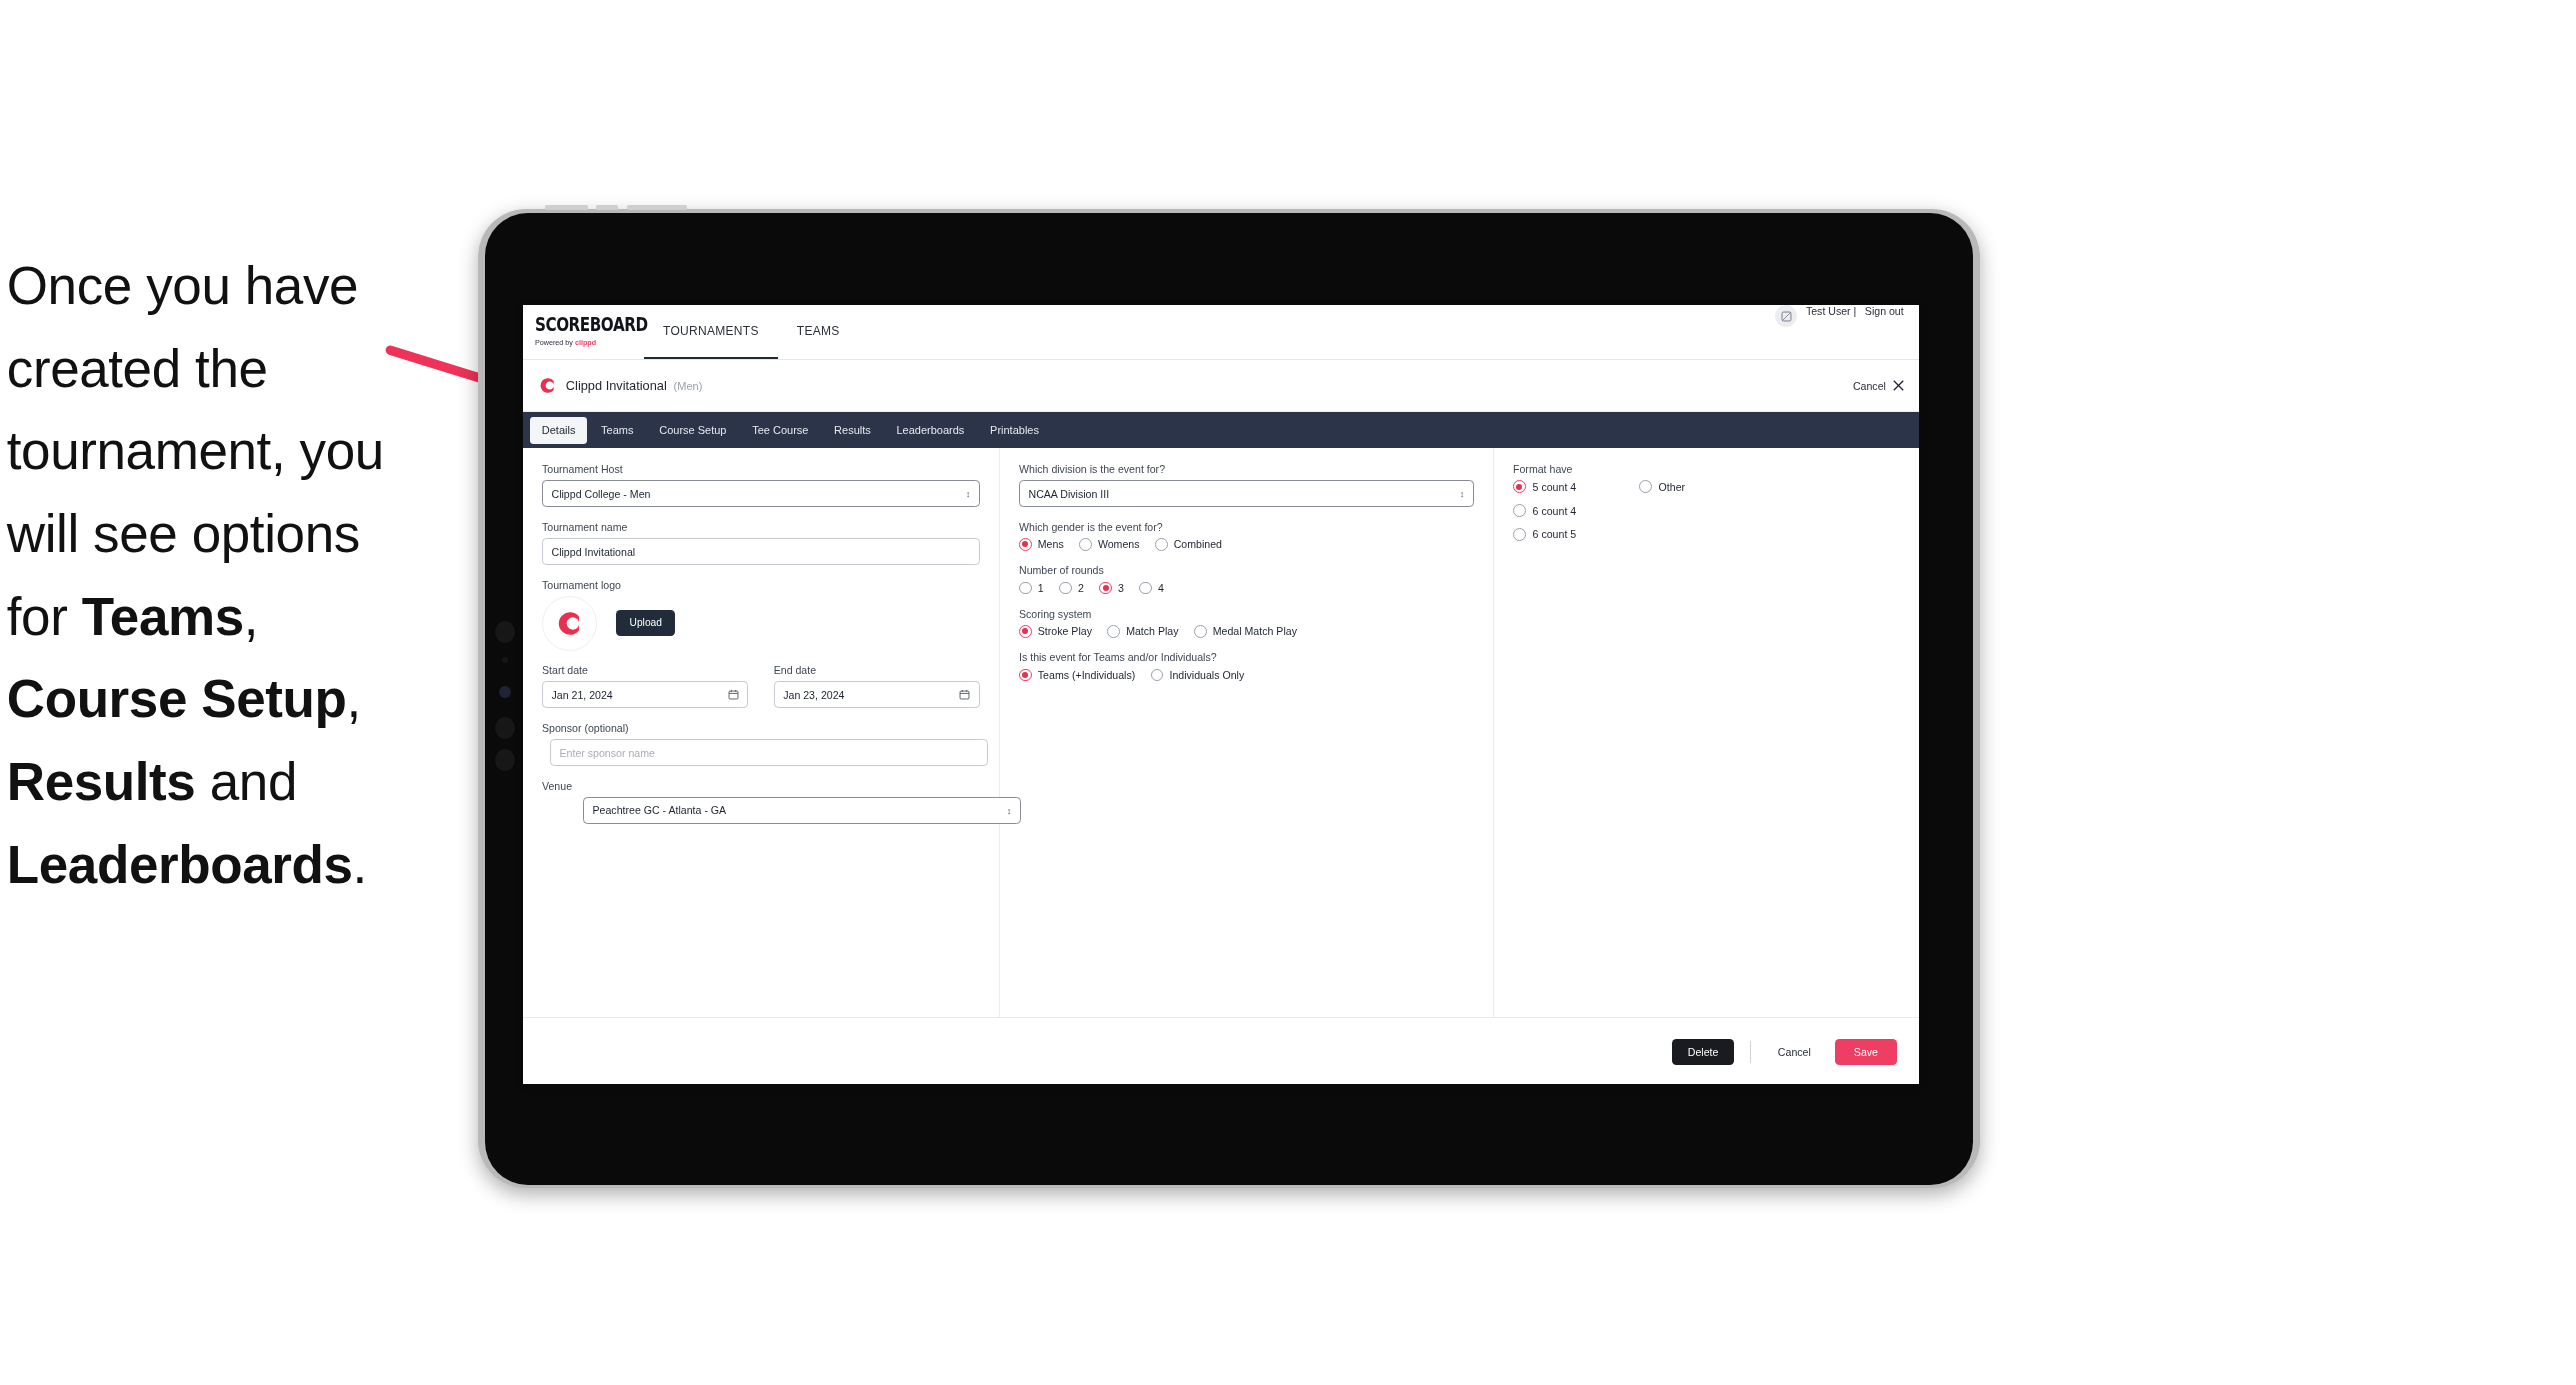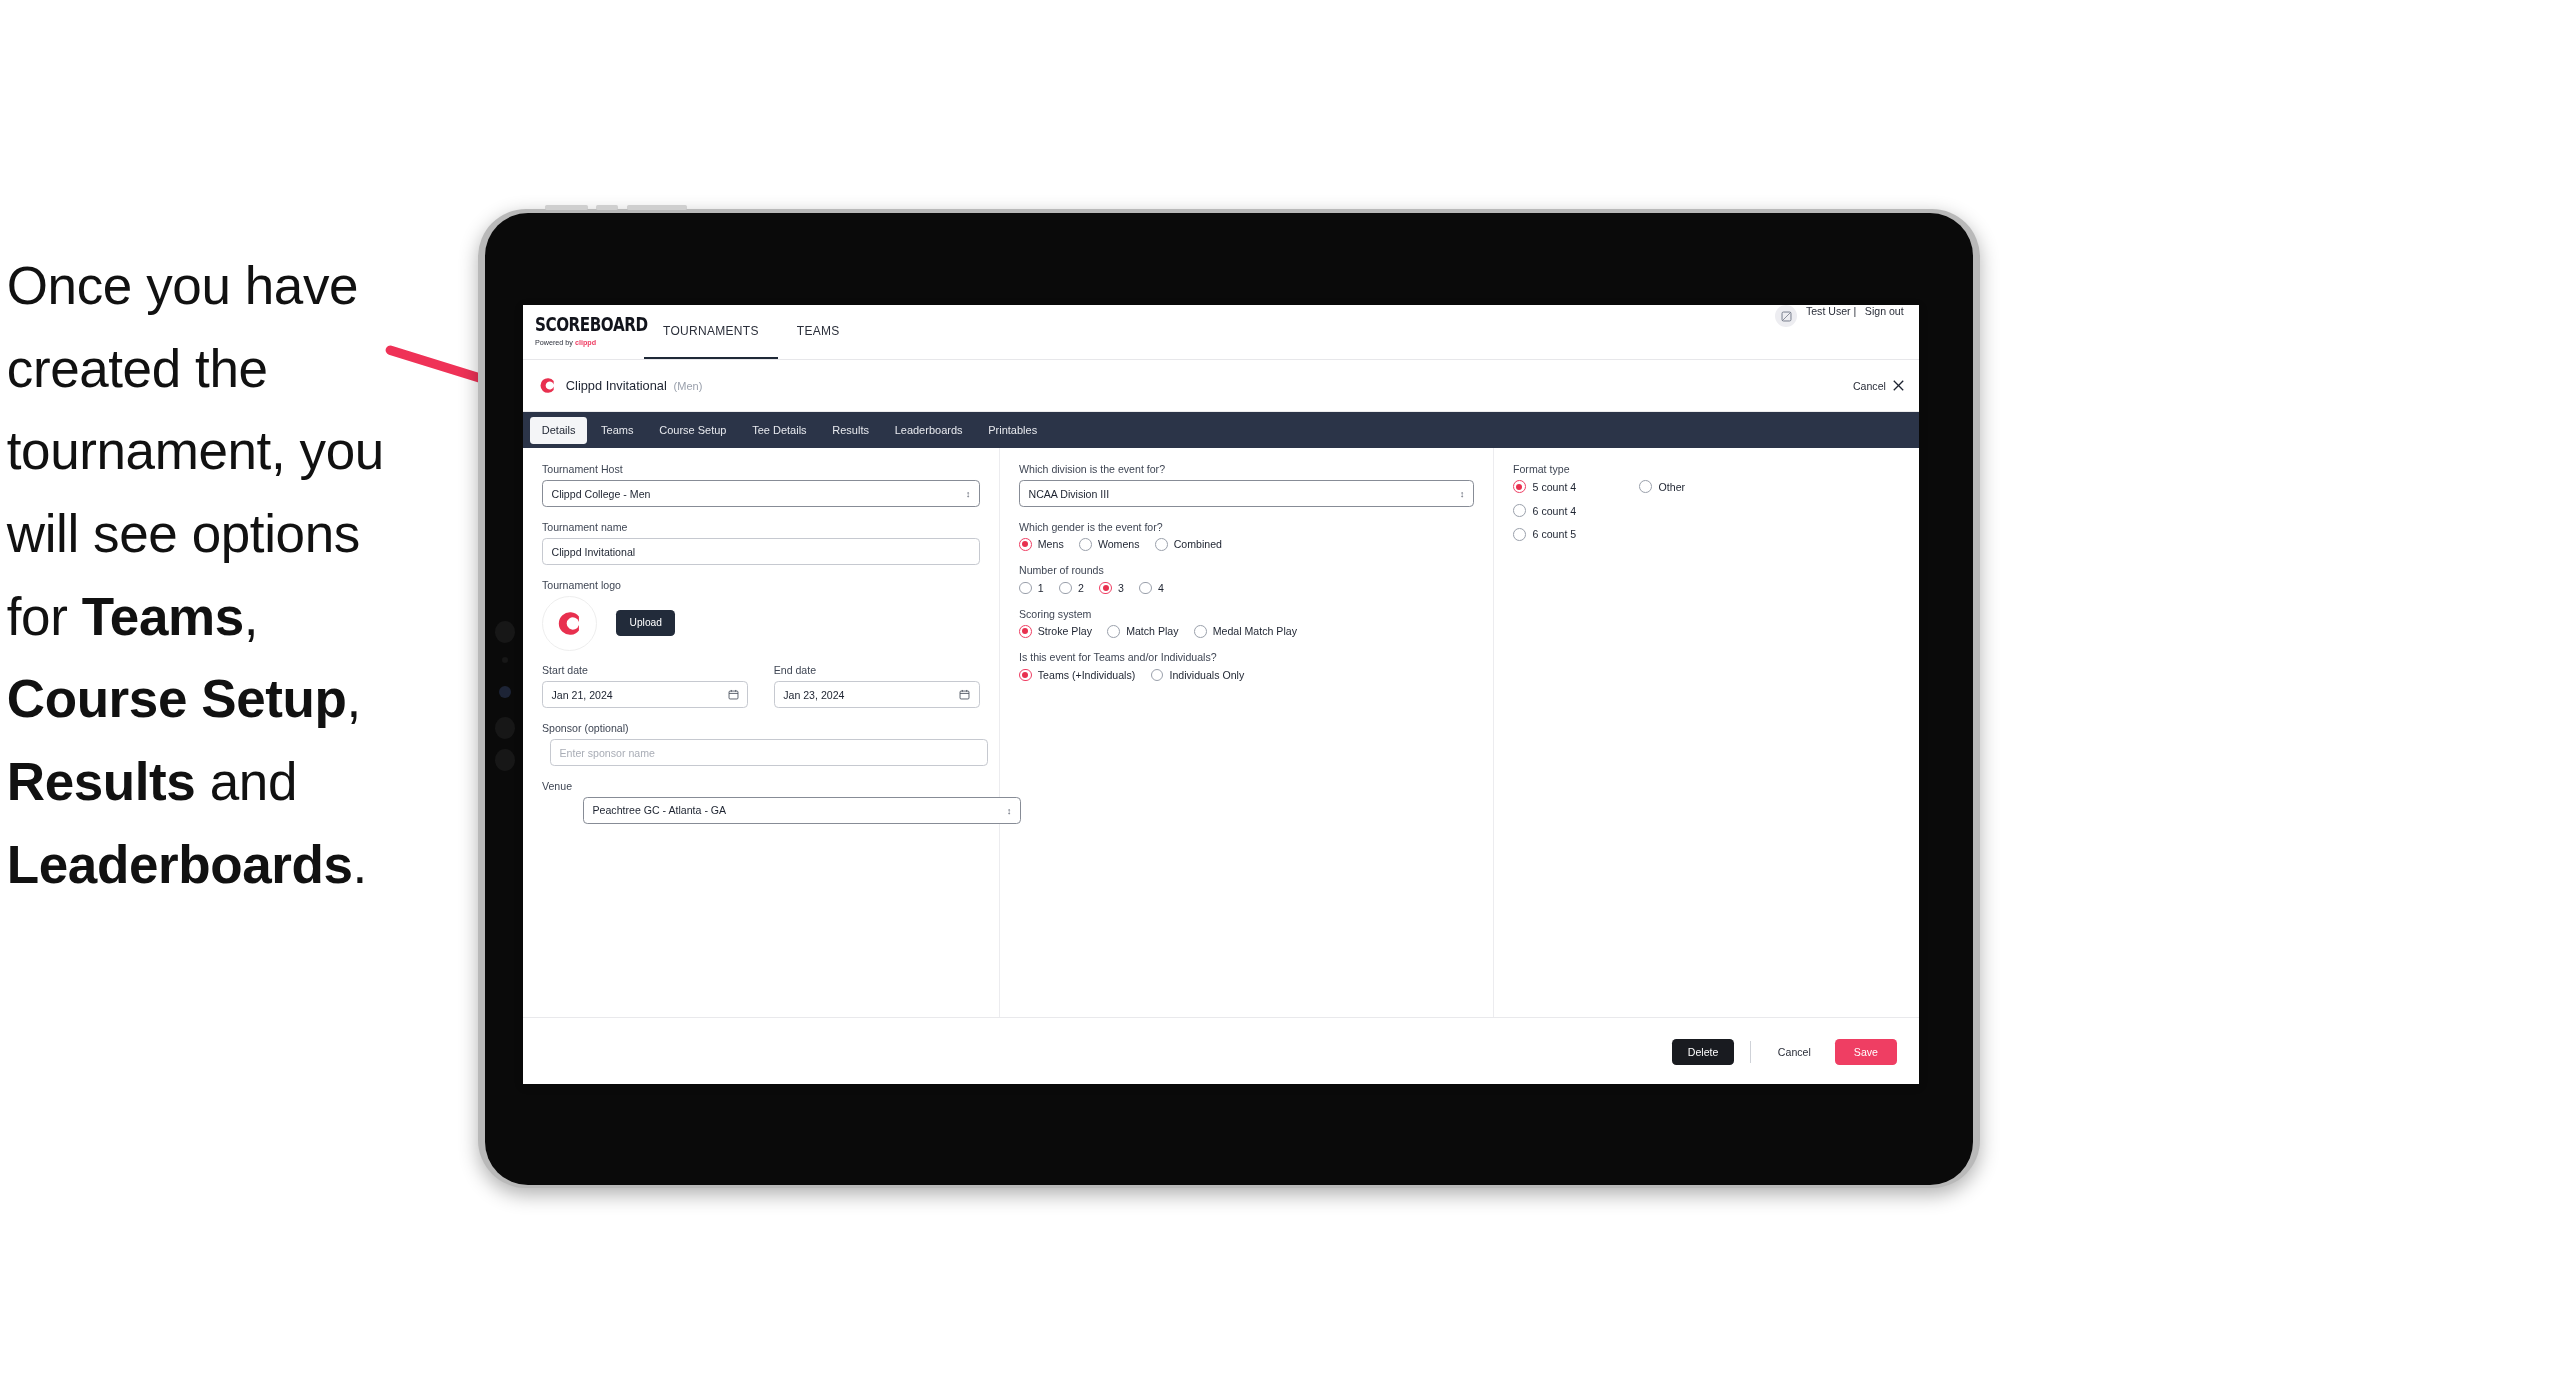--- a/index.html
+++ b/index.html
@@ -271,21 +271,21 @@
         <line x1="1" y1="1" x2="13" y2="13" stroke="#1d2330" stroke-width="1.6"></line>
         <line x1="13" y1="1" x2="1" y2="13" stroke="#1d2330" stroke-width="1.6"></line>
       </svg>
     </div>
   </div>
 
   <div id="tabstrip">
     <div class="tab active">Details</div>
     <div class="tab">Teams</div>
     <div class="tab">Course Setup</div>
-    <div class="tab">Tee Details</div>
+    <div class="tab">Tee Course</div>
     <div class="tab">Results</div>
     <div class="tab">Leaderboards</div>
     <div class="tab">Printables</div>
   </div>
 
   <div id="form-body">
 
     <div class="col" id="col-left">
       <div class="field-label first">Tournament Host</div>
       <div class="select-box" id="host-select">
@@ -413,21 +413,21 @@
           <span class="radio-label">Teams (+Individuals)</span>
         </div>
         <div class="radio-item">
           <span class="radio"></span>
           <span class="radio-label">Individuals Only</span>
         </div>
       </div>
     </div>
 
     <div class="col" id="col-right">
-      <div class="field-label first">Format type</div>
+      <div class="field-label first">Format have</div>
       <div id="format-grid">
         <div id="format-col-a">
           <div class="fmt-item">
             <span class="radio on"></span>
             <span class="radio-label">5 count 4</span>
           </div>
           <div class="fmt-item">
             <span class="radio"></span>
             <span class="radio-label">6 count 4</span>
           </div>

